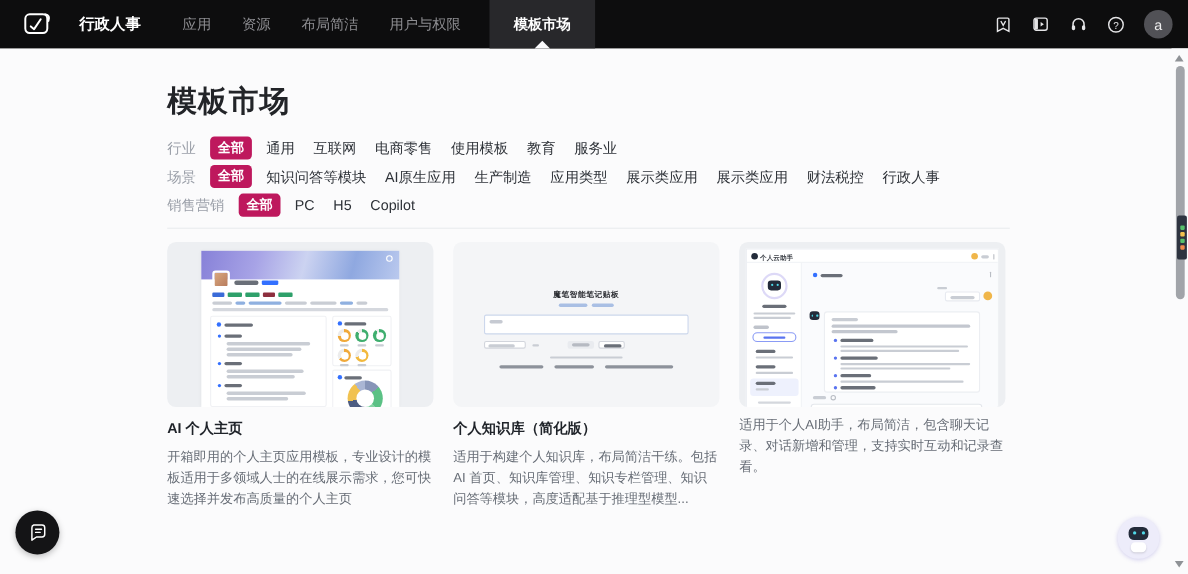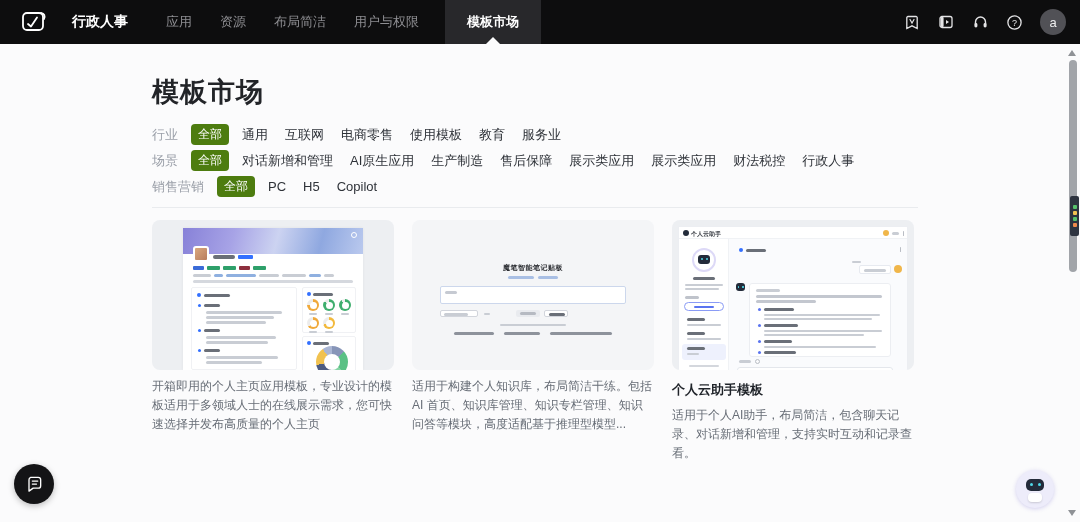--- a/index.html
+++ b/index.html
@@ -30,21 +30,21 @@
   .search-wrap { margin-top:13px; position:relative; width:296px; height:26px; }
   .search-wrap input { width:100%; height:100%; border:1px solid #dcdfe4; border-radius:4px;
     background:#fff; font-size:12px; padding:0 28px 0 10px; color:#333; outline:none;
     font-family:"Liberation Sans","DejaVu Sans",sans-serif; }
   .search-wrap input::placeholder { color:#b9bec7; }
   .search-ic { position:absolute; right:8px; top:6px; }
 
   .filters { margin-top:15px; }
   .f-row { display:flex; align-items:center; margin-bottom:7px; height:19px; }
   .f-label { font-size:13px; color:#9a9fa8; margin-right:13px; }
-  .f-pill { font-size:12px; font-weight:400; color:#fff; background:#4d7c0f; border-radius:4px;
+  .f-pill { font-size:12px; font-weight:700; color:#fff; background:#be185d; border-radius:4px;
     padding:2px 7px; margin-right:13px; cursor:pointer; }
   .f-opt { font-size:13px; color:#2e3238; font-weight:500; margin-right:17px; cursor:pointer; }
 
   .divider { margin-top:11px; border-top:1px solid #e9ebee; width:766px; }
 
   .cards { margin-top:12px; display:flex; gap:18px; }
   .card { width:242px; cursor:pointer; }
   .thumb { width:242px; height:150px; border-radius:8px; background:#edeff2; position:relative; overflow:hidden; }
   .card-title { margin-top:11px; font-size:13px; font-weight:700; color:#1f2329; }
   .card-desc { margin-top:7px; font-size:12px; color:#676d76; line-height:19px; }
@@ -167,24 +167,24 @@
       <span class="f-opt">通用</span>
       <span class="f-opt">互联网</span>
       <span class="f-opt">电商零售</span>
       <span class="f-opt">使用模板</span>
       <span class="f-opt">教育</span>
       <span class="f-opt">服务业</span>
     </div>
     <div class="f-row">
       <span class="f-label">场景</span>
       <span class="f-pill">全部</span>
-      <span class="f-opt">对话新增和管理</span>
+      <span class="f-opt">知识问答等模块</span>
       <span class="f-opt">AI原生应用</span>
       <span class="f-opt">生产制造</span>
-      <span class="f-opt">售后保障</span>
+      <span class="f-opt">应用类型</span>
       <span class="f-opt">展示类应用</span>
       <span class="f-opt">展示类应用</span>
       <span class="f-opt">财法税控</span>
       <span class="f-opt">行政人事</span>
     </div>
     <div class="f-row">
       <span class="f-label">销售营销</span>
       <span class="f-pill">全部</span>
       <span class="f-opt">PC</span>
       <span class="f-opt">H5</span>
@@ -252,20 +252,21 @@
             <div class="b" style="left:22px;top:43px;width:8px;height:2px"></div>
           </div>
 
           <div class="t1-card" style="left:119px;top:108px;width:54px;height:40px">
             <div class="bd" style="left:4px;top:4px;width:4px;height:4px;background:#3370ff"></div>
             <div class="bd" style="left:10px;top:4.5px;width:16px;height:3px"></div>
             <div class="donut"></div>
           </div>
         </div>
       </div>
+      <h3 class="card-title">AI 个人主页</h3>
       <p class="card-desc">开箱即用的个人主页应用模板，专业设计的模板适用于多领域人士的在线展示需求，您可快速选择并发布高质量的个人主页</p>
     </div>
 
     <div class="card">
       <div class="thumb t2">
         <div class="t2-title">魔笔智能笔记贴板</div>
         <div class="b" style="left:96px;top:56px;width:26px;height:3px;background:#a9bfe4"></div>
         <div class="b" style="left:126px;top:56px;width:20px;height:3px;background:#a9bfe4"></div>
         <div class="t2-input">
           <div class="b" style="left:4px;top:4px;width:12px;height:2.5px;background:#c6cad2"></div>
@@ -278,20 +279,21 @@
           <div class="b" style="left:4px;top:2px;width:16px;height:2.5px;background:#b6bac2"></div>
         </div>
         <div class="pillbtn" style="left:132px;top:90px;width:24px;background:#fff;border:1px solid #d2d5dc">
           <div class="bd" style="left:4px;top:2px;width:16px;height:2.5px"></div>
         </div>
         <div class="b" style="left:88px;top:104px;width:66px;height:2px;background:#c9cdd4"></div>
         <div class="bd" style="left:42px;top:112px;width:40px;height:3px;background:#8d929b"></div>
         <div class="bd" style="left:92px;top:112px;width:36px;height:3px;background:#8d929b"></div>
         <div class="bd" style="left:138px;top:112px;width:62px;height:3px;background:#8d929b"></div>
       </div>
+      <h3 class="card-title">个人知识库（简化版）</h3>
       <p class="card-desc">适用于构建个人知识库，布局简洁干练。包括 AI 首页、知识库管理、知识专栏管理、知识问答等模块，高度适配基于推理型模型...</p>
     </div>
 
     <div class="card">
       <div class="thumb">
         <div class="t3-page">
           <div class="t3-top">
             <div class="robot-head" style="left:4px;top:3px;width:6px;height:6px"></div>
             <span class="t3-appname">个人云助手</span>
             <div style="position:absolute;right:18px;top:3px;width:6px;height:6px;border-radius:50%;background:#f0b64a"></div>
@@ -354,21 +356,20 @@
             </div>
             <div class="b" style="left:10px;top:121px;width:12px;height:3px"></div>
             <div style="position:absolute;left:26px;top:120px;width:5px;height:5px;border:1px solid #b9bdc4;border-radius:50%"></div>
             <div style="position:absolute;left:8px;top:128px;width:156px;height:11px;background:#fff;border:1px solid #e4e7ec;border-radius:3px">
               
               
             </div>
           </div>
         </div>
       </div>
-      <h3 class="card-title">个人云助手模板</h3>
       <p class="card-desc">适用于个人AI助手，布局简洁，包含聊天记录、对话新增和管理，支持实时互动和记录查看。</p>
     </div>
   </div>
 
 </div>
 
 <div class="sb">
   <div class="sb-arrow-up"></div>
   <div class="sb-thumb"></div>
   <div class="sb-arrow-dn"></div>

